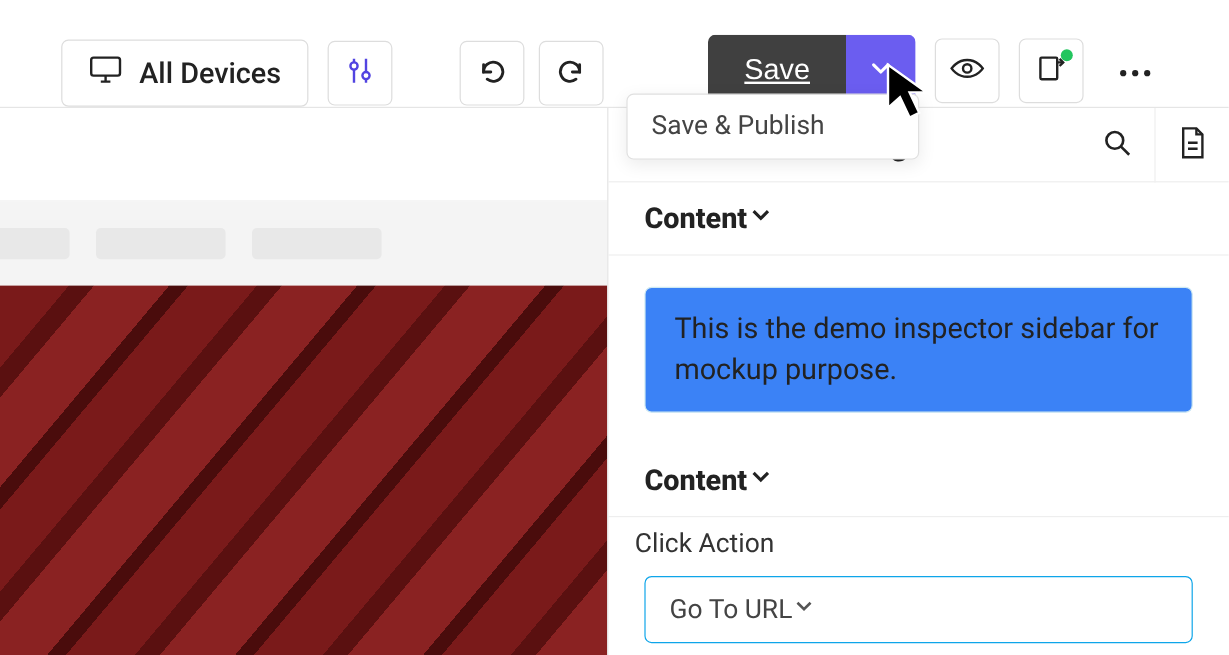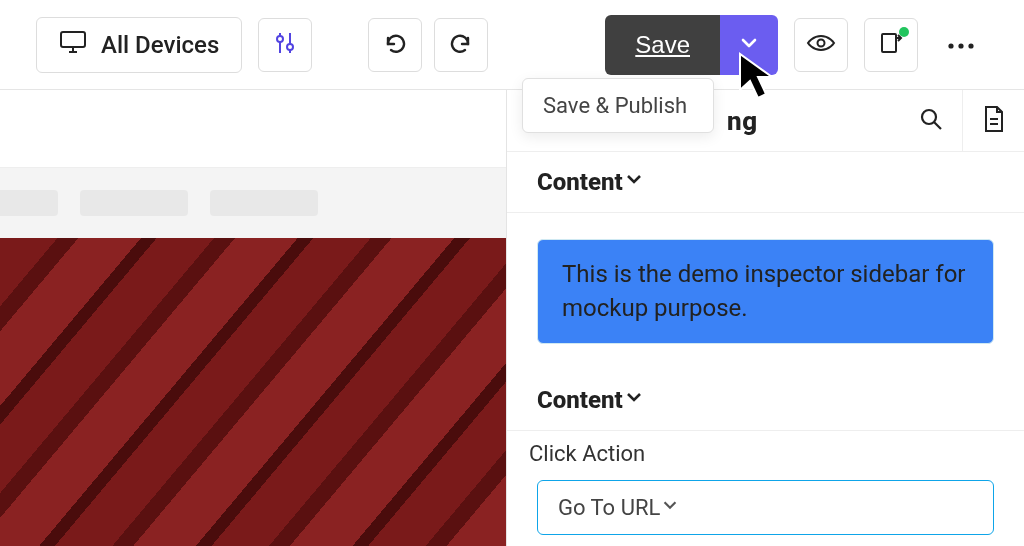--- a/index.html
+++ b/index.html
@@ -1,29 +1,29 @@
 <!DOCTYPE html>
 <html><head>
 <meta charset="utf-8">
 <style>
   * { box-sizing: border-box; margin: 0; padding: 0; }
   html, body { width: 1024px; height: 546px; overflow: hidden; font-family: -apple-system, "Segoe UI", Roboto, Arial, sans-serif; background: #fff; color: #222; }
-  .topbar { height: 90px; border-bottom: 1px solid #e5e5e5; display: flex; align-items: center; padding: 0 36px; position: relative; z-index: 5; }
+  .topbar { height: 90px; border-bottom: 1px solid #e5e5e5; display: flex; align-items: flex-end; padding: 0 51px; position: relative; z-index: 5; }
   .tb-left { display: flex; align-items: center; gap: 16px; }
   .device-btn { display: flex; align-items: center; gap: 14px; border: 1px solid #ddd; border-radius: 6px; padding: 12px 22px; font-size: 24px; font-weight: 500; background: #fff; cursor: pointer; }
   .sq-btn { width: 54px; height: 54px; border: 1px solid #ddd; border-radius: 6px; display: flex; align-items: center; justify-content: center; background: #fff; cursor: pointer; }
   .sq-btn.slider svg { stroke: #5244e1; }
   .undo-group { display: flex; gap: 12px; margin-left: 40px; }
   .tb-right { margin-left: auto; display: flex; align-items: center; gap: 16px; }
   .save-split { display: flex; border-radius: 6px; overflow: hidden; }
   .save-main { background: #404040; color: #fff; font-size: 24px; padding: 16px 30px; border: none; cursor: pointer; text-decoration: underline; }
   .save-drop { width: 58px; background: #6b5df0; display: flex; align-items: center; justify-content: center; cursor: pointer; }
   .dot { position: absolute; top: 8px; right: 8px; width: 10px; height: 10px; background: #22c55e; border-radius: 50%; }
   .more-btn { width: 54px; height: 54px; display: flex; align-items: center; justify-content: center; cursor: pointer; }
-  .dropdown { position: absolute; top: 78px; left: 522px; width: 192px; background: #fff; border: 1px solid #e0e0e0; border-radius: 6px; box-shadow: 0 4px 14px rgba(0,0,0,.08); z-index: 20; }
+  .dropdown { position: absolute; top: 78px; left: 522px; width: 244px; background: #fff; border: 1px solid #e0e0e0; border-radius: 6px; box-shadow: 0 4px 14px rgba(0,0,0,.08); z-index: 20; }
   .dd-item { padding: 14px 20px; font-size: 22px; color: #444; cursor: pointer; }
   .cursor { position: absolute; top: 50px; left: 736px; z-index: 30; pointer-events: none; }
 
   .workspace { display: flex; height: calc(546px - 90px); }
   .canvas { width: 506px; background: #fff; display: flex; flex-direction: column; }
   .canvas-header { height: 78px; border-bottom: 1px solid #eee; }
   .placeholders { background: #f4f4f4; padding: 22px 0 22px 0; display: flex; gap: 22px; }
   .ph { height: 26px; background: #e8e8e8; border-radius: 4px; }
   .ph1 { width: 64px; margin-left: -6px; }
   .ph2 { width: 108px; }

